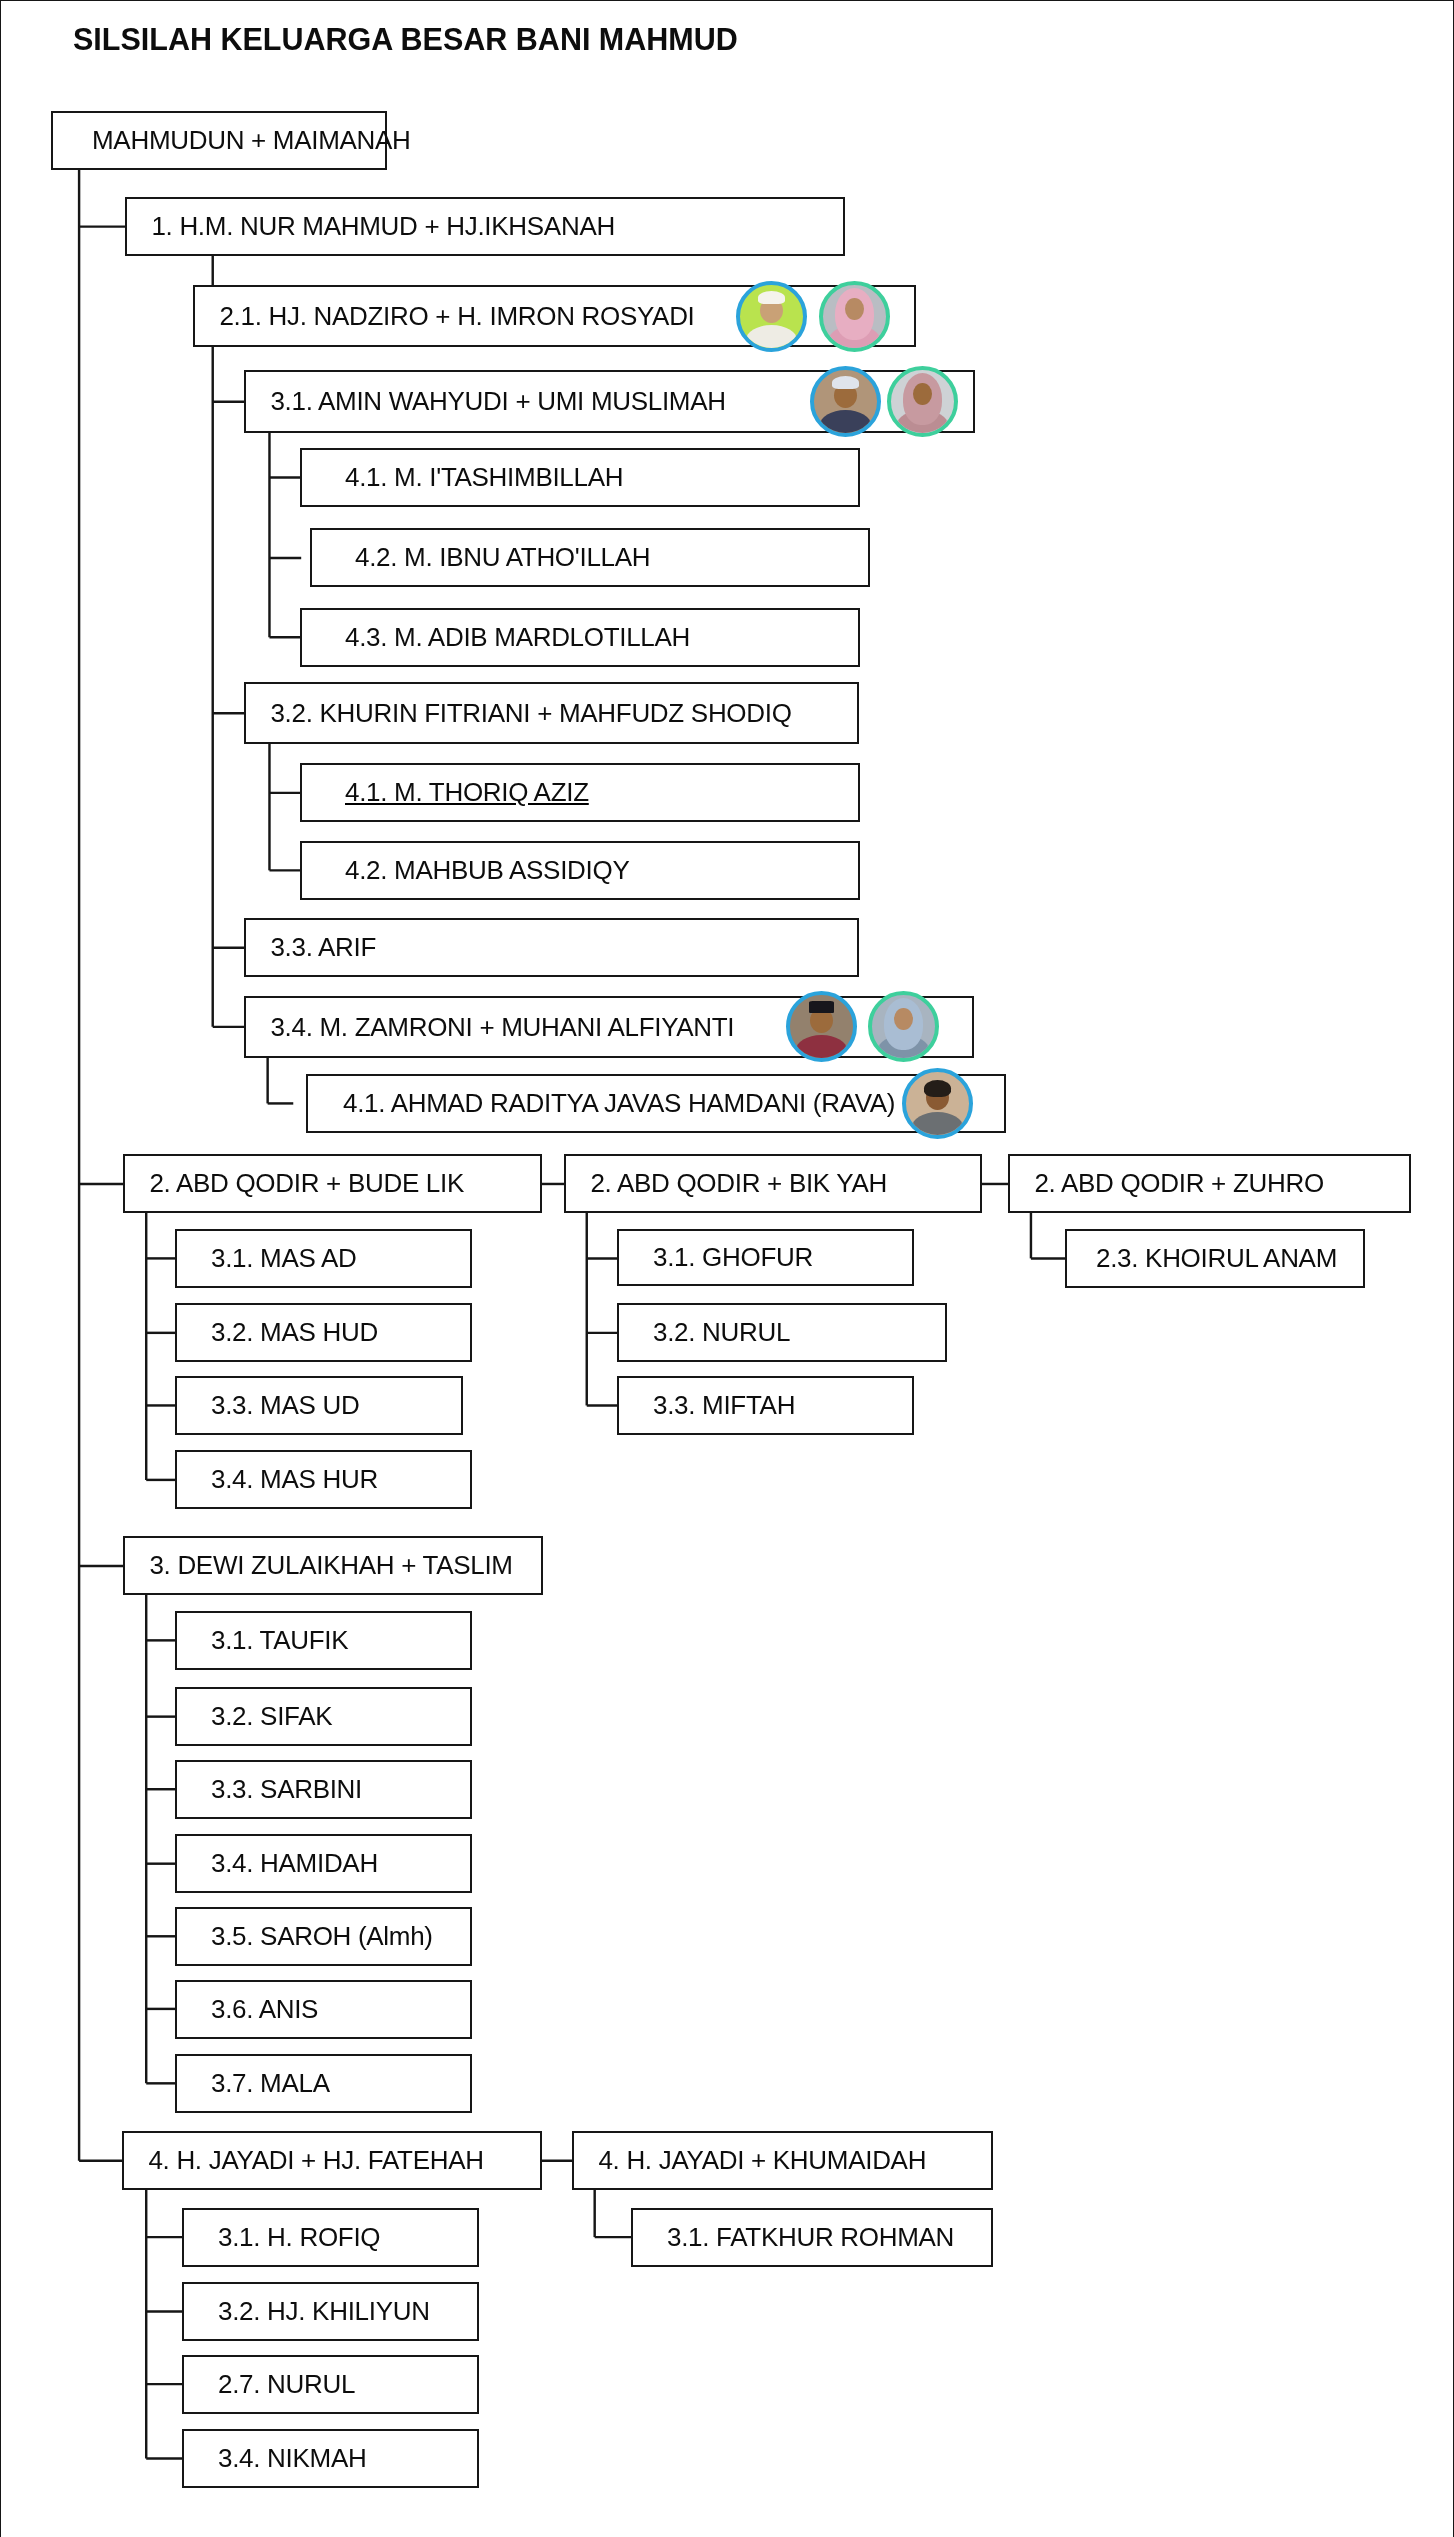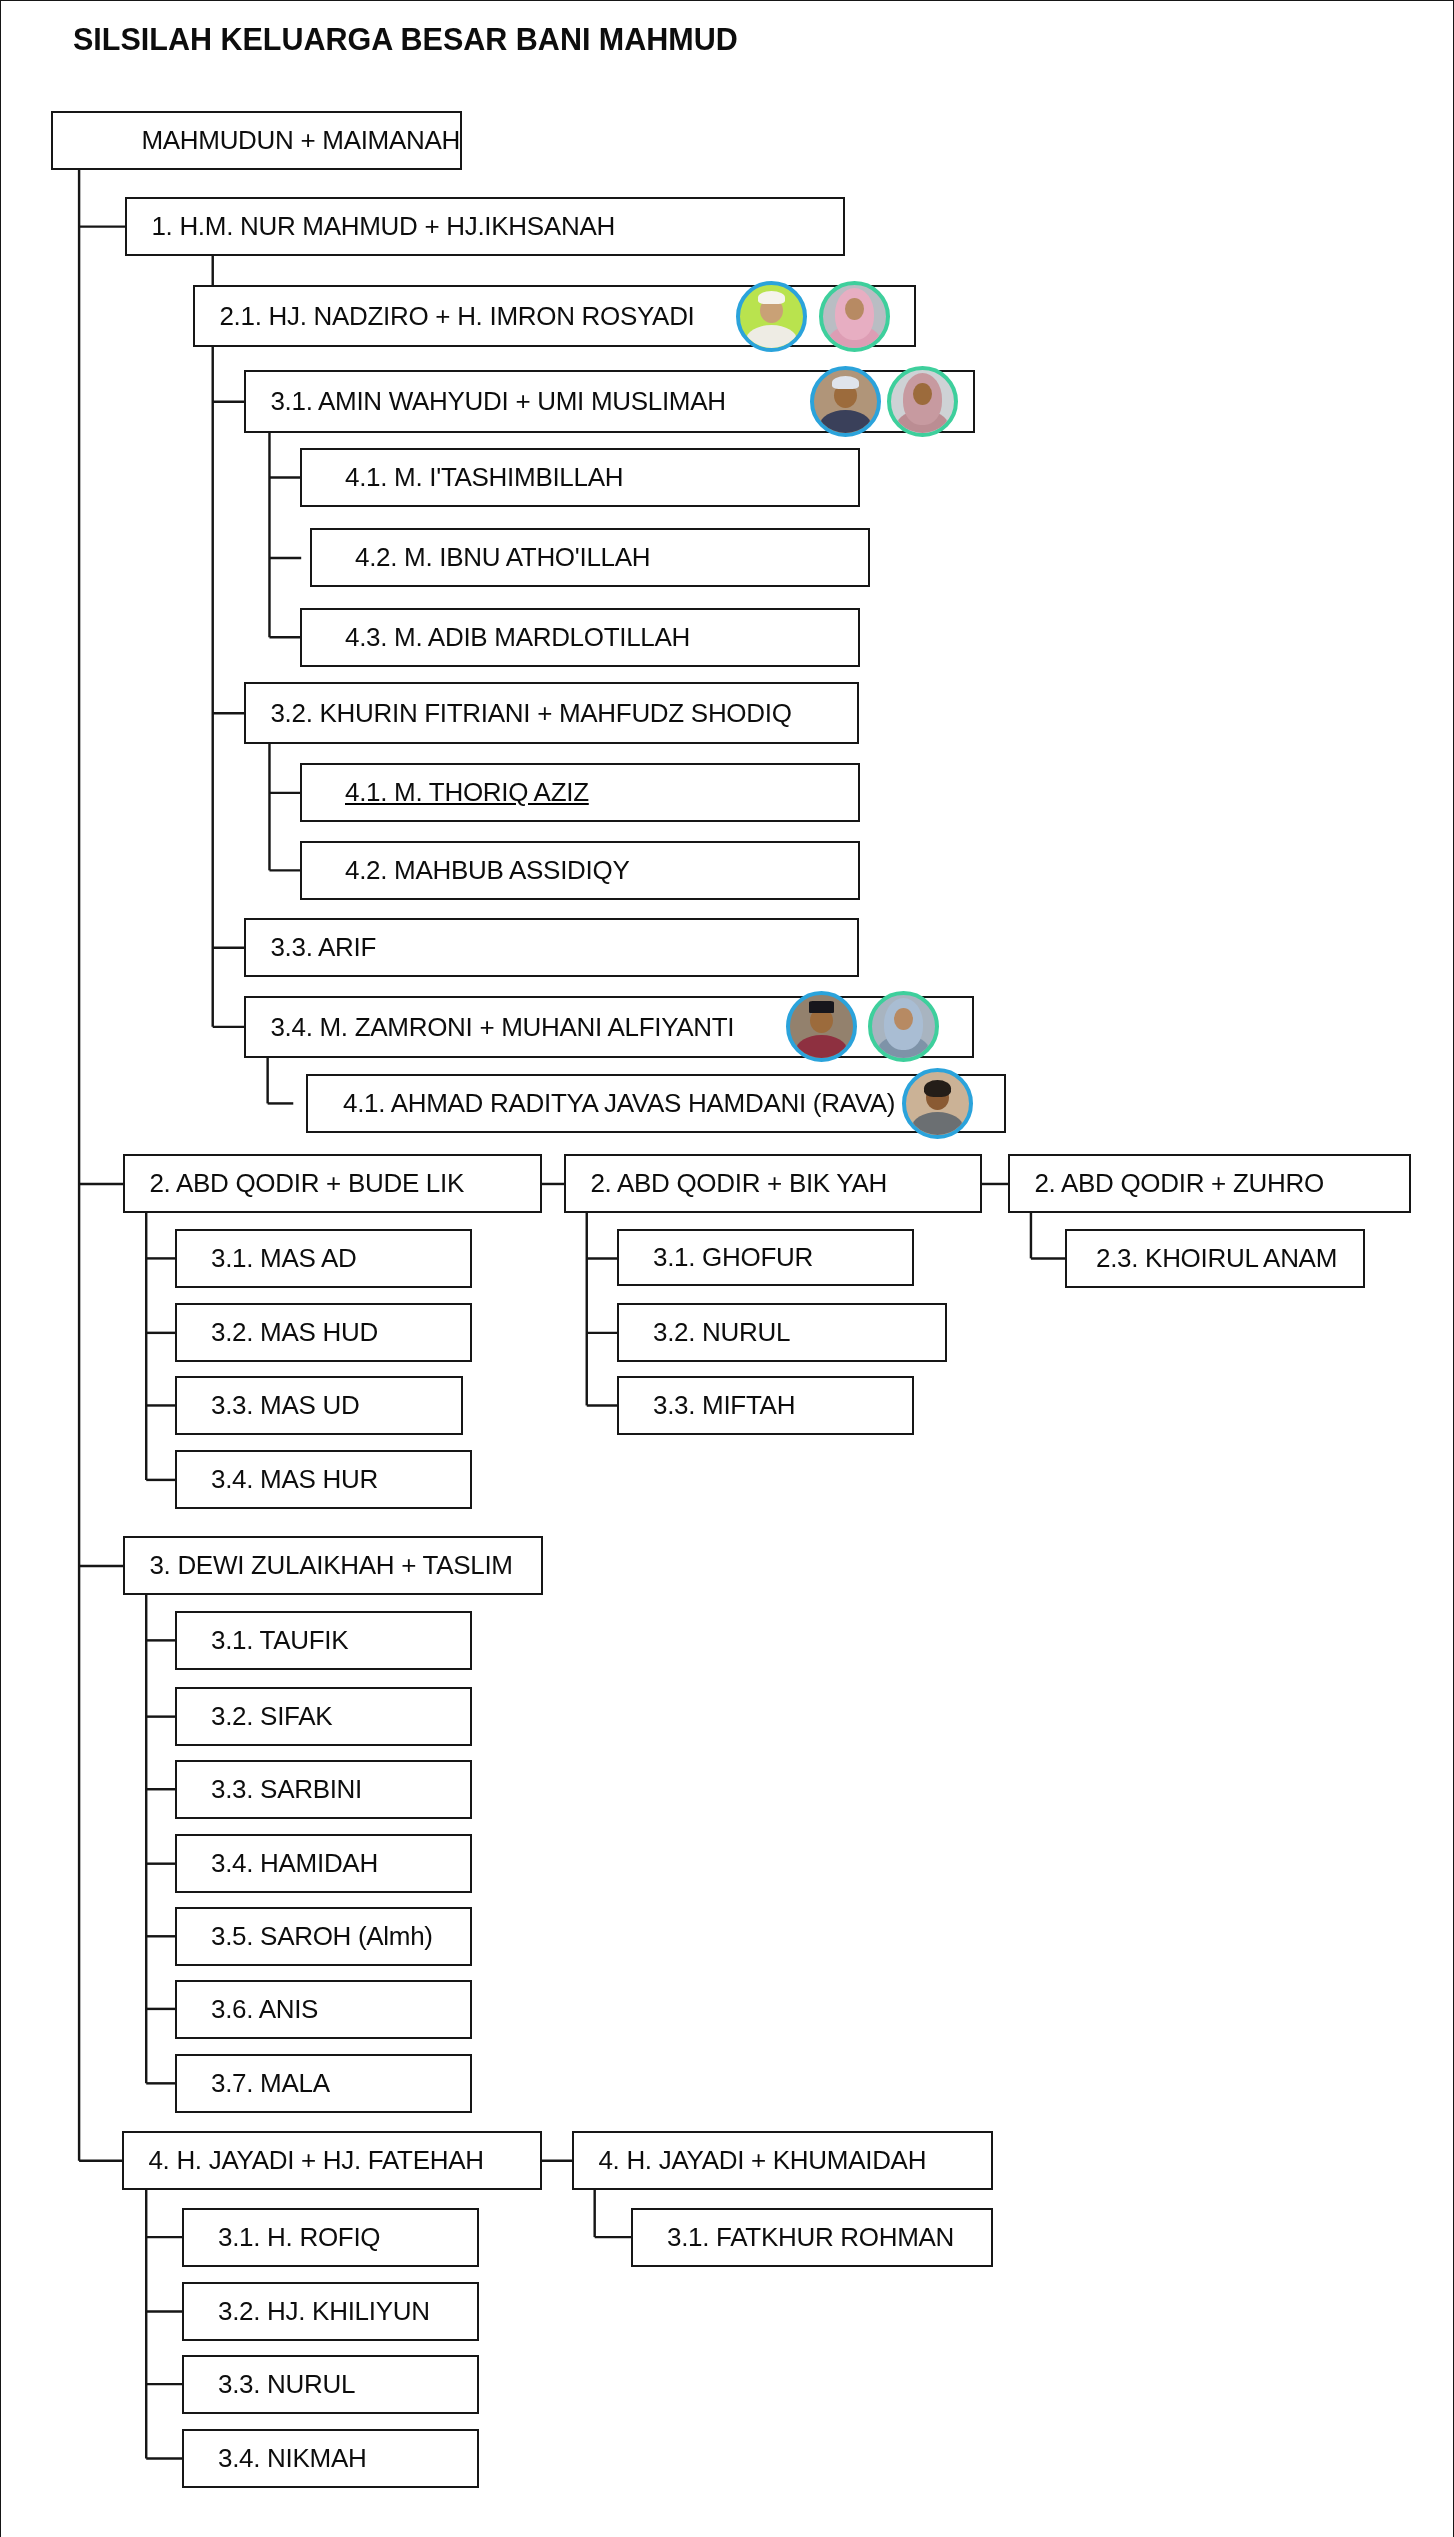--- a/index.html
+++ b/index.html
@@ -97,21 +97,21 @@
       <line x1="238" y1="3786" x2="298" y2="3786" stroke="#161616" stroke-width="4"></line>
       <line x1="238" y1="3905" x2="298" y2="3905" stroke="#161616" stroke-width="4"></line>
       <line x1="238" y1="4027" x2="298" y2="4027" stroke="#161616" stroke-width="4"></line>
       <line x1="973" y1="3585" x2="973" y2="3664" stroke="#161616" stroke-width="4"></line>
       <line x1="973" y1="3664" x2="1035" y2="3664" stroke="#161616" stroke-width="4"></line>
       <line x1="884" y1="1938" x2="924" y2="1938" stroke="#161616" stroke-width="4"></line>
       <line x1="1605" y1="1938" x2="1652" y2="1938" stroke="#161616" stroke-width="4"></line>
       <line x1="884" y1="3539" x2="938" y2="3539" stroke="#161616" stroke-width="4"></line>
     </svg>
   <div class="diagram-title">SILSILAH KELUARGA BESAR BANI MAHMUD</div>
-<div class="box" style="left: 50px; top: 110px; width: 411px; height: 59px; padding-left: 39px; border-color: rgb(22, 22, 22); justify-content: flex-end;">
+<div class="box" style="left: 50px; top: 110px; width: 336px; height: 59px; padding-left: 39px; border-color: rgb(22, 22, 22);">
       <span class="lbl">MAHMUDUN + MAIMANAH</span>
     </div>
     <div class="box" style="left: 124px; top: 196px; width: 720px; height: 59px; padding-left: 24.4px; border-color: rgb(22, 22, 22);">
       <span class="lbl">1. H.M. NUR MAHMUD + HJ.IKHSANAH</span>
     </div>
     <div class="box" style="left: 192px; top: 284px; width: 723px; height: 62px; padding-left: 24.4px; border-color: rgb(22, 22, 22);">
       <span class="lbl">2.1.  HJ. NADZIRO + H. IMRON ROSYADI</span>
     </div>
     <div class="photo" style="left: 735px; top: 280px; border-color: rgb(43, 163, 219); background: rgb(185, 227, 78);">
       <div class="ph-body" style="background: rgb(238, 236, 228);"></div>
@@ -244,19 +244,19 @@
     <div class="box" style="left: 181px; top: 2207px; width: 297px; height: 59px; padding-left: 34px; border-color: rgb(22, 22, 22);">
       <span class="lbl">3.1. H. ROFIQ</span>
     </div>
     <div class="box" style="left: 630px; top: 2207px; width: 362px; height: 59px; padding-left: 34px; border-color: rgb(22, 22, 22);">
       <span class="lbl">3.1. FATKHUR ROHMAN</span>
     </div>
     <div class="box" style="left: 181px; top: 2281px; width: 297px; height: 59px; padding-left: 34px; border-color: rgb(22, 22, 22);">
       <span class="lbl">3.2. HJ. KHILIYUN</span>
     </div>
     <div class="box" style="left: 181px; top: 2354px; width: 297px; height: 59px; padding-left: 34px; border-color: rgb(22, 22, 22);">
-      <span class="lbl">3.3. NURUL</span>
+      <span class="lbl">2.7. NURUL</span>
     </div>
     <div class="box" style="left: 181px; top: 2428px; width: 297px; height: 59px; padding-left: 34px; border-color: rgb(22, 22, 22);">
       <span class="lbl">3.4. NIKMAH</span>
     </div>
   </div>
 
 
 </body></html>

